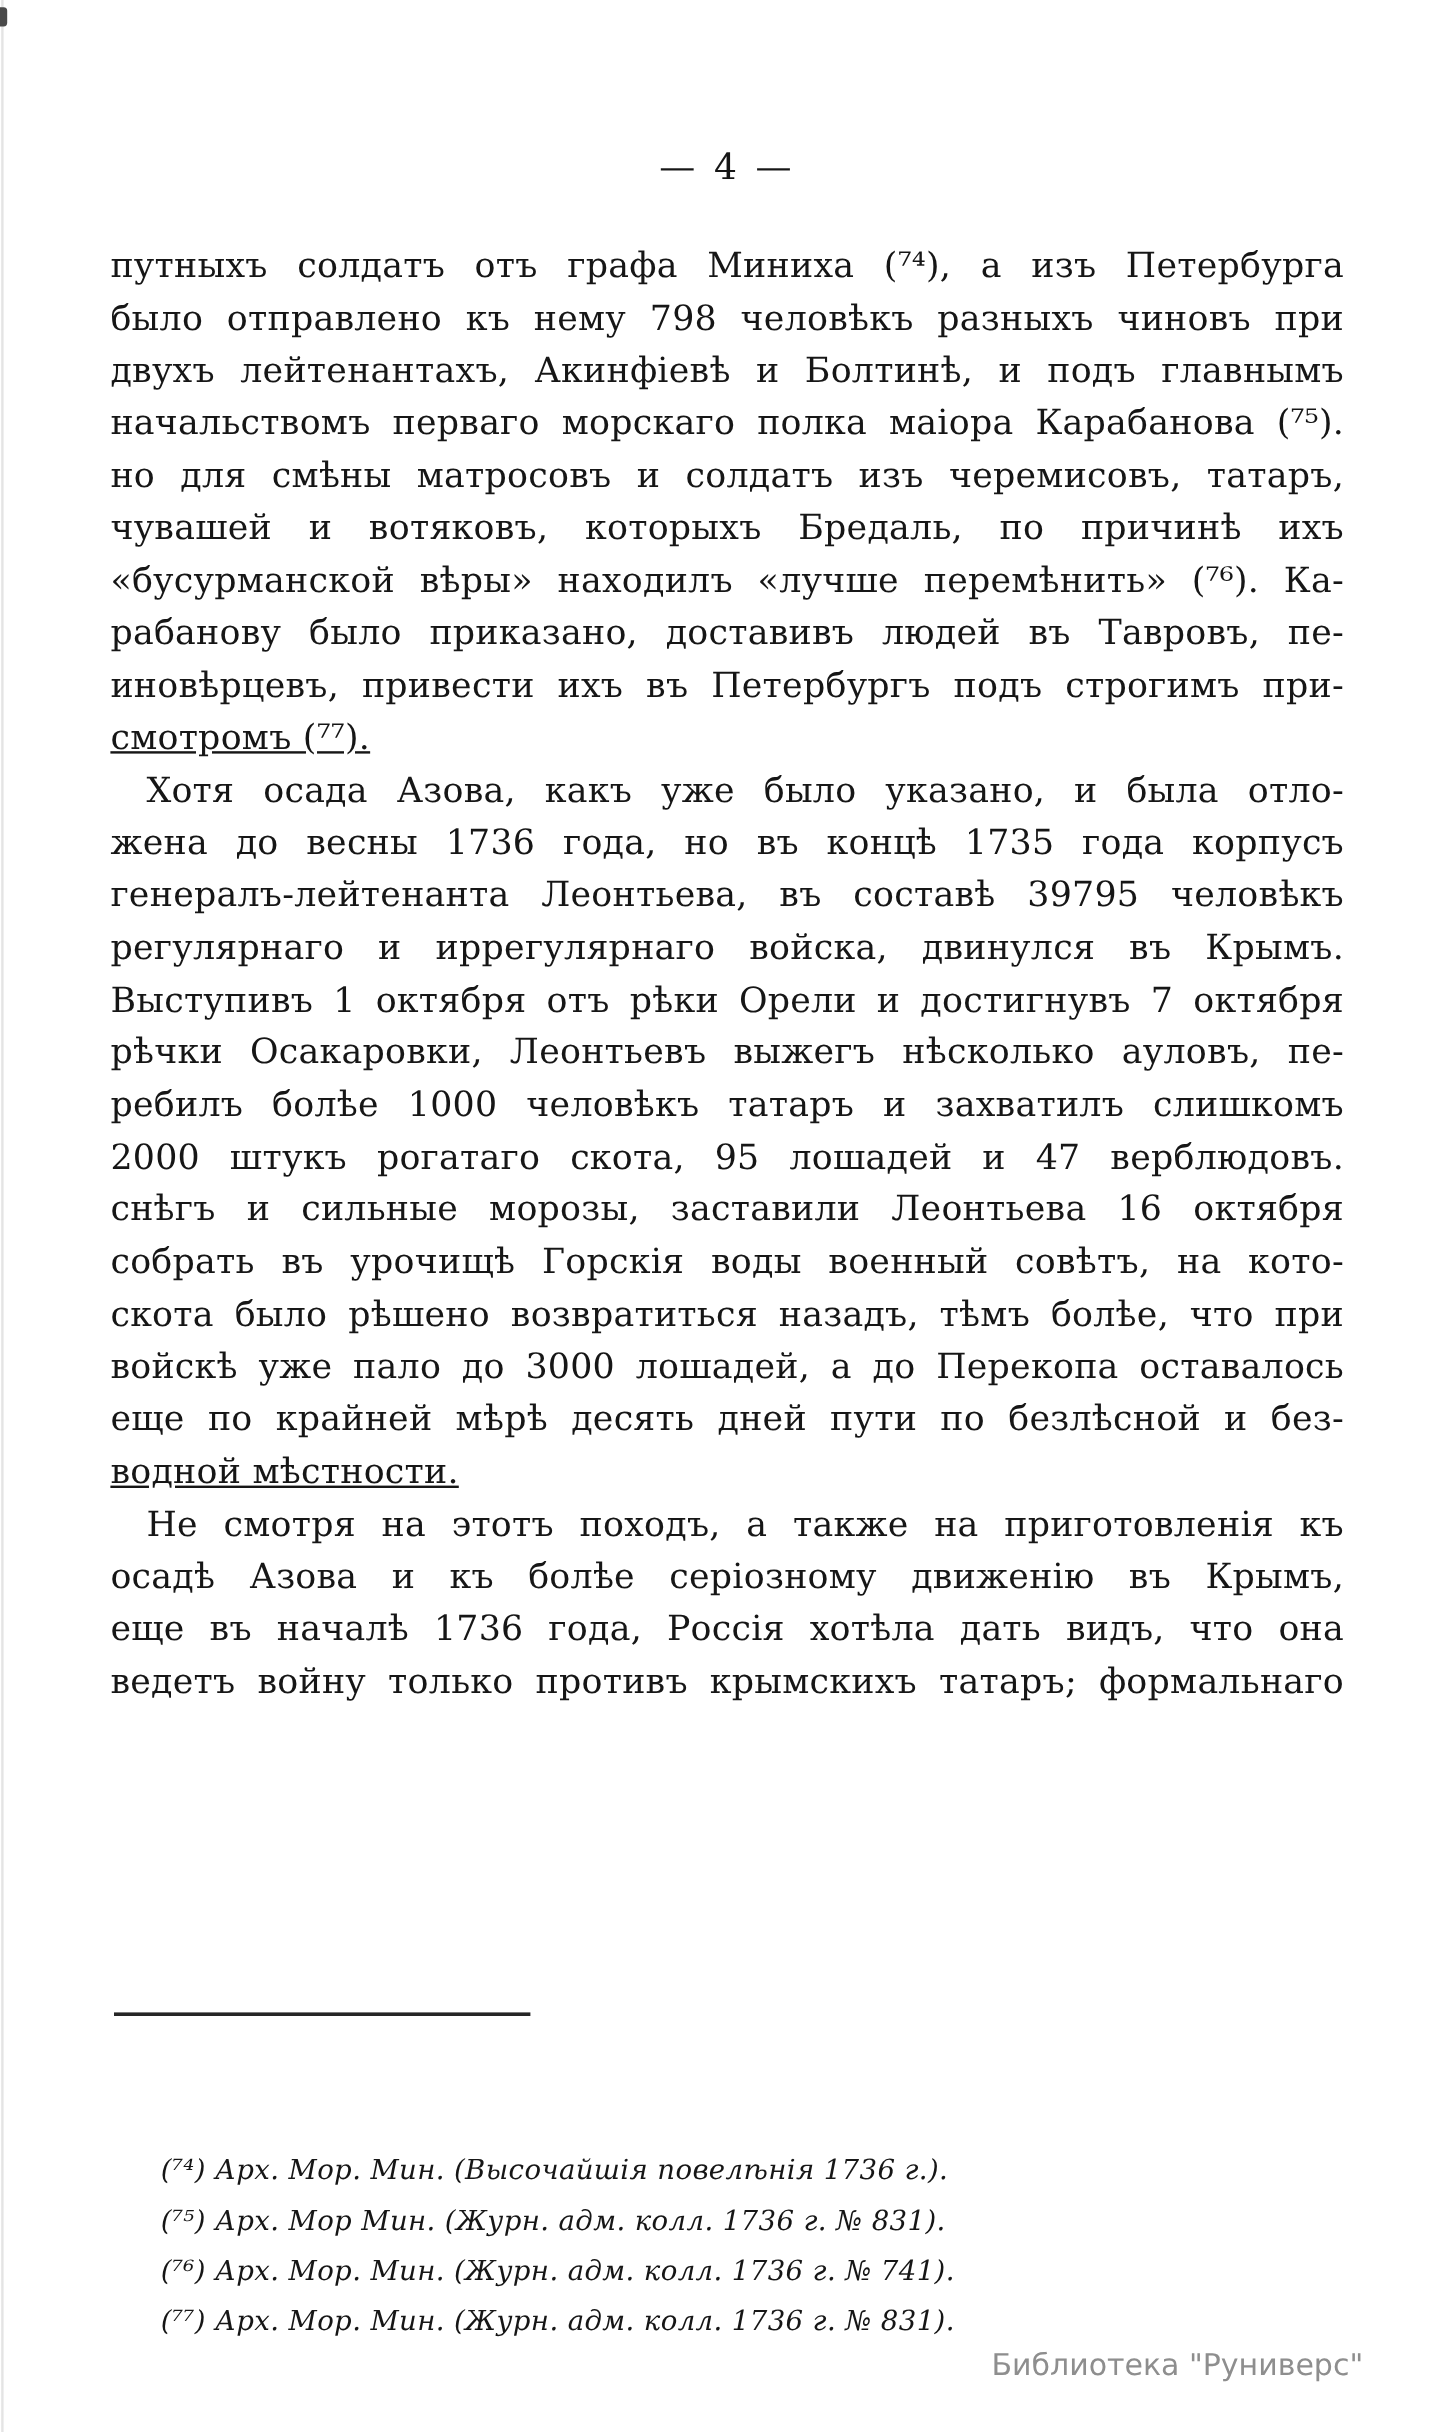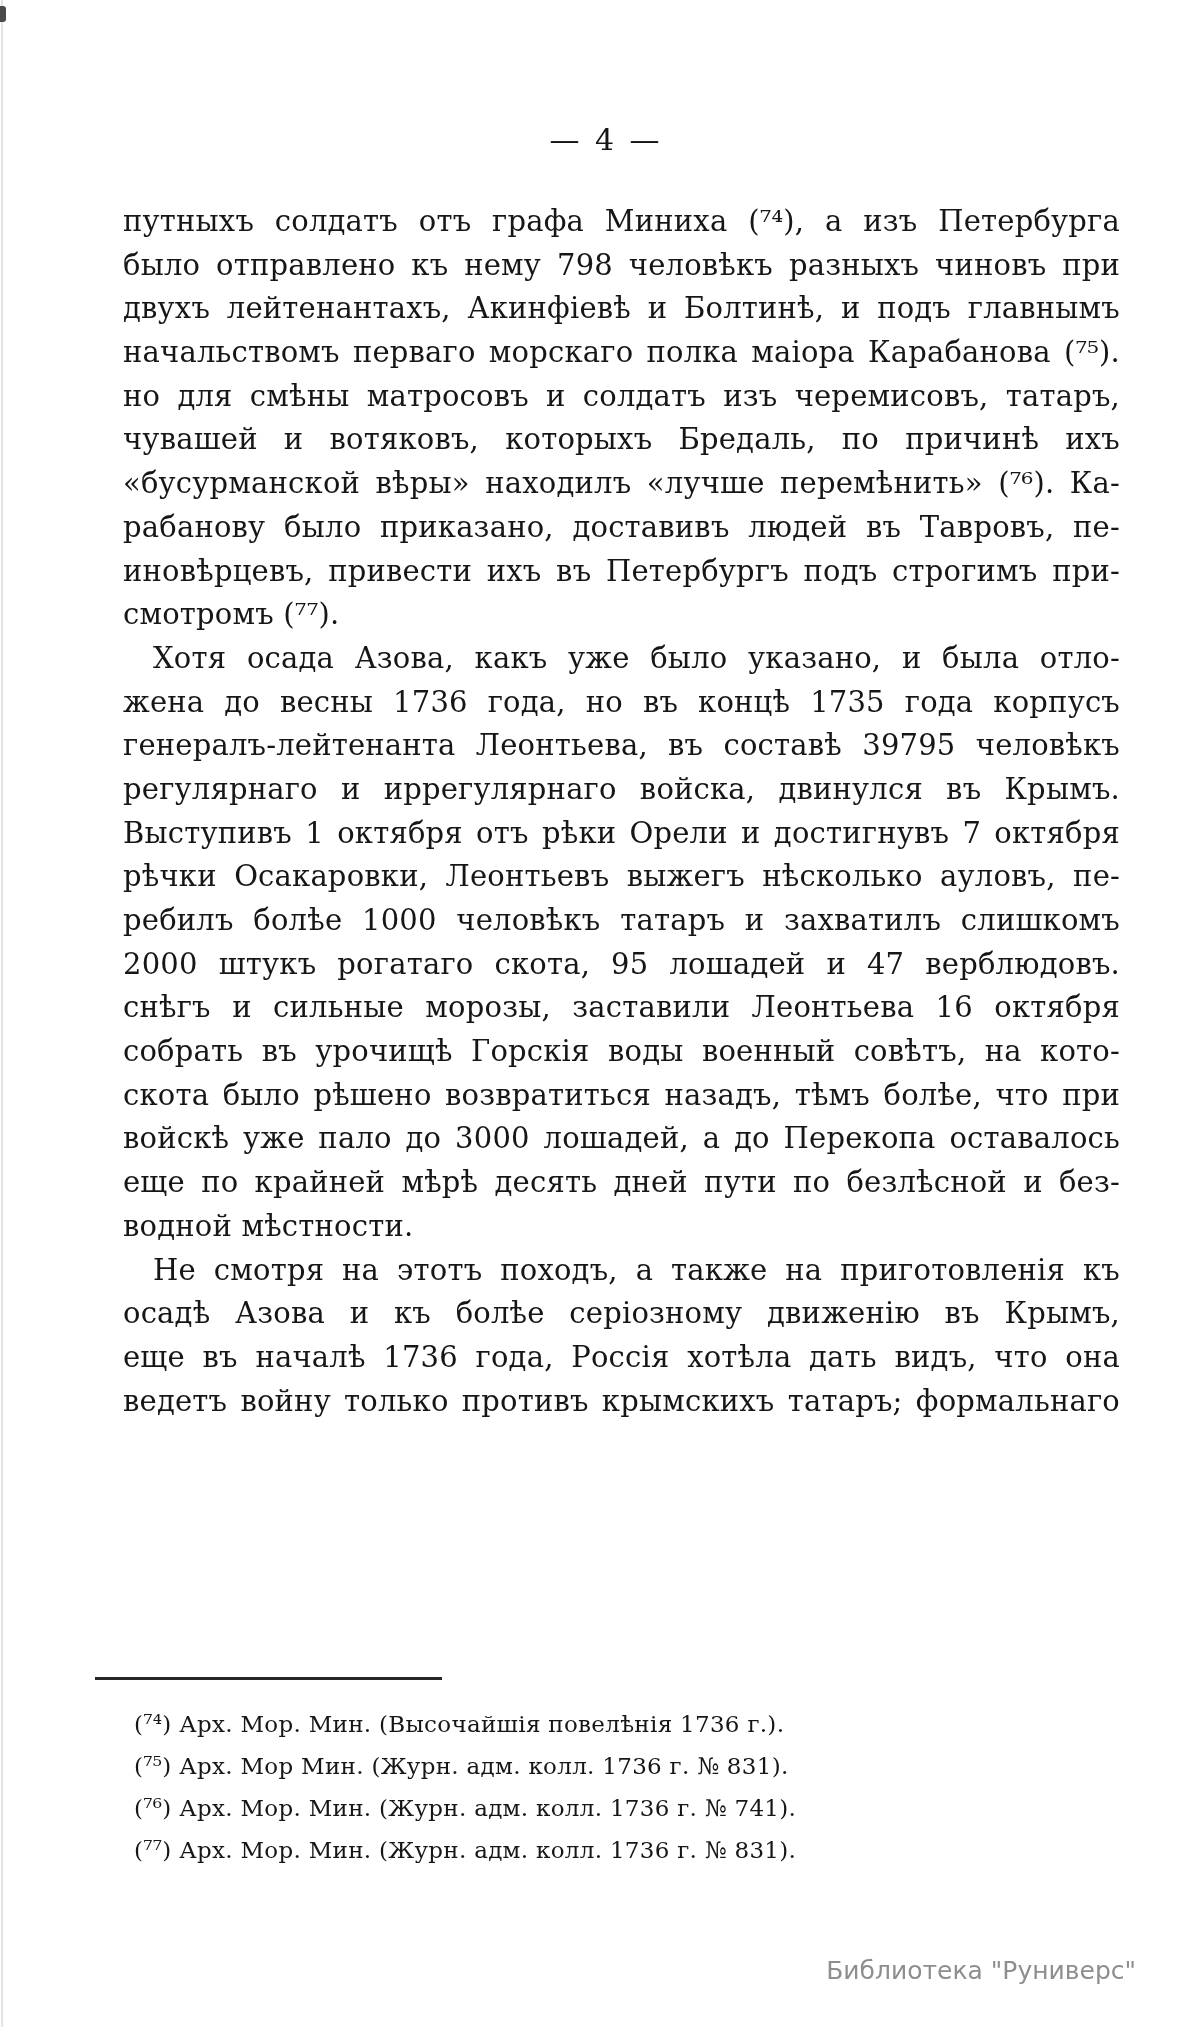--- a/index.html
+++ b/index.html
@@ -43,37 +43,37 @@
   }
   .line {
     height: 43.7px;
     line-height: 43.7px;
     font-size: 29px;
     letter-spacing: 0.2px;
     text-align: justify;
     text-align-last: justify;
     white-space: normal;
     overflow: visible;
-    margin-left: 31px;
   }
-  .line.short { text-align-last: left; }
+  .line.short { text-align-last: left; text-decoration: underline; }
   .line.indent { text-indent: 30px; }
   .fn-rule {
     position: absolute;
     top: 1677px;
     left: 95px;
     width: 347px;
     height: 3px;
     background: #262626;
   }
   .footnotes {
     position: absolute;
-    top: 1703px;
+    top: 1788px;
     left: 134px;
     width: 920px;
+    font-style: italic;
   }
   .fn-line {
     font-size: 23px;
     height: 42px;
     line-height: 42px;
     letter-spacing: 0.3px;
   }
   .watermark {
     position: absolute;
     top: 1956px;

